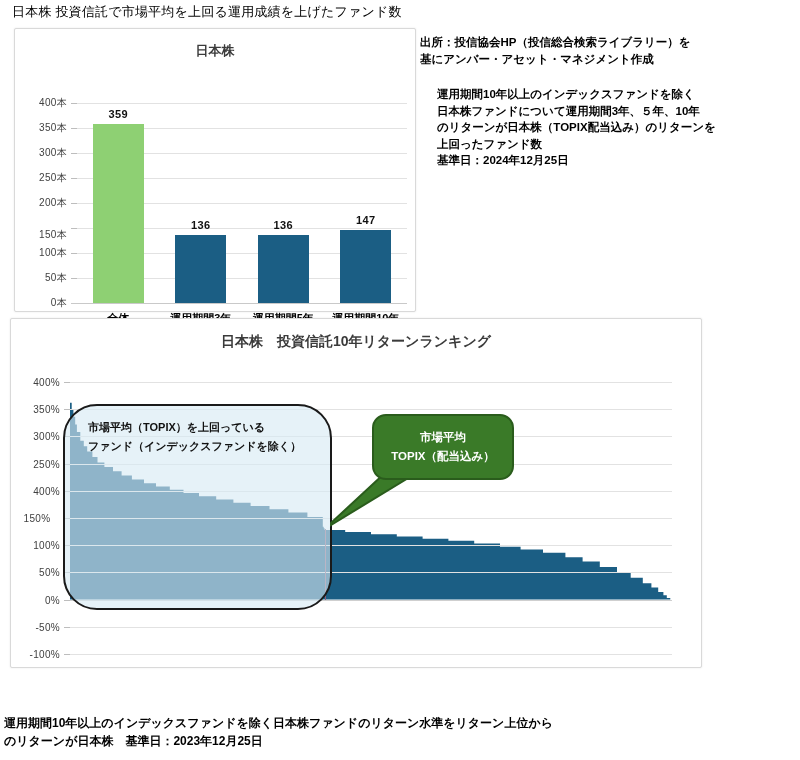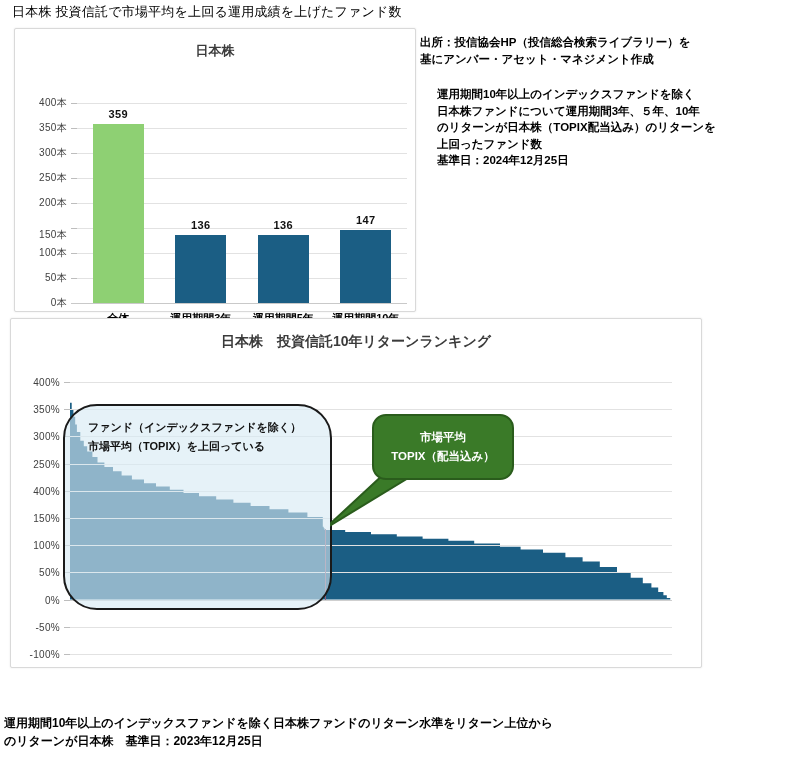--- a/index.html
+++ b/index.html
@@ -171,21 +171,21 @@
       <div class="tickmark" style="top: 217.6px; left: -6px;"></div>
       <div class="ytick" style="top: 217.6px; left: -56px; width: 46px;">0%</div>
       <div class="gridline" style="top: 190.4px;"></div>
       <div class="tickmark" style="top: 190.4px; left: -6px;"></div>
       <div class="ytick" style="top: 190.4px; left: -56px; width: 46px;">50%</div>
       <div class="gridline" style="top: 163.2px;"></div>
       <div class="tickmark" style="top: 163.2px; left: -6px;"></div>
       <div class="ytick" style="top: 163.2px; left: -56px; width: 46px;">100%</div>
       <div class="gridline" style="top: 136px;"></div>
       <div class="tickmark" style="top: 136px; left: -6px;"></div>
-      <div class="ytick" style="top: 136px; left: -56px; width: 46px;">150%</div>
+      <div class="ytick" style="top: 136px; left: -56px; width: 46px; text-align: center;">150%</div>
       <div class="gridline" style="top: 108.8px;"></div>
       <div class="tickmark" style="top: 108.8px; left: -6px;"></div>
       <div class="ytick" style="top: 108.8px; left: -56px; width: 46px;">400%</div>
       <div class="gridline" style="top: 81.6px;"></div>
       <div class="tickmark" style="top: 81.6px; left: -6px;"></div>
       <div class="ytick" style="top: 81.6px; left: -56px; width: 46px;">250%</div>
       <div class="gridline" style="top: 54.4px;"></div>
       <div class="tickmark" style="top: 54.4px; left: -6px;"></div>
       <div class="ytick" style="top: 54.4px; left: -56px; width: 46px;">300%</div>
       <div class="gridline" style="top: 27.2px;"></div>
@@ -193,22 +193,22 @@
       <div class="ytick" style="top: 27.2px; left: -56px; width: 46px;">350%</div>
       <div class="gridline" style="top: 0px;"></div>
       <div class="tickmark" style="top: 0px; left: -6px;"></div>
       <div class="ytick" style="top: 0px; left: -56px; width: 46px;">400%</div>
       <div class="gridline" style="top: 217.6px; background: rgb(207, 207, 207);"></div>
       <div class="vline" style="left: 254.56px; top: 146.88px; height: 70.72px;"></div>
     </div>
 
   <div class="highlight-box" id="highlight-box" style="left: 63px; top: 404.48px; width: 264.56px; height: 201.648px;"></div>
   <div class="highlight-text" id="highlight-text" style="left: 88px; top: 418.48px;">
+    <div>市場平均（TOPIX）を上回っている</div>
     <div>ファンド（インデックスファンドを除く）</div>
-    <div>市場平均（TOPIX）を上回っている</div>
   </div>
 
   <svg class="callout-tail" id="callout-tail" width="260" height="180" style="left:330px;top:430px;">
     <polygon points="56,42 88,42 -5.4,98.9" fill="#3a7a28" stroke="#2a5c1c" stroke-width="2"></polygon>
   </svg>
   <div class="callout" id="callout-topix" style="left: 372px; top: 414px; width: 138px; height: 62px;">
     <span>市場平均</span>
     <span>TOPIX（配当込み）</span>
   </div>
 

